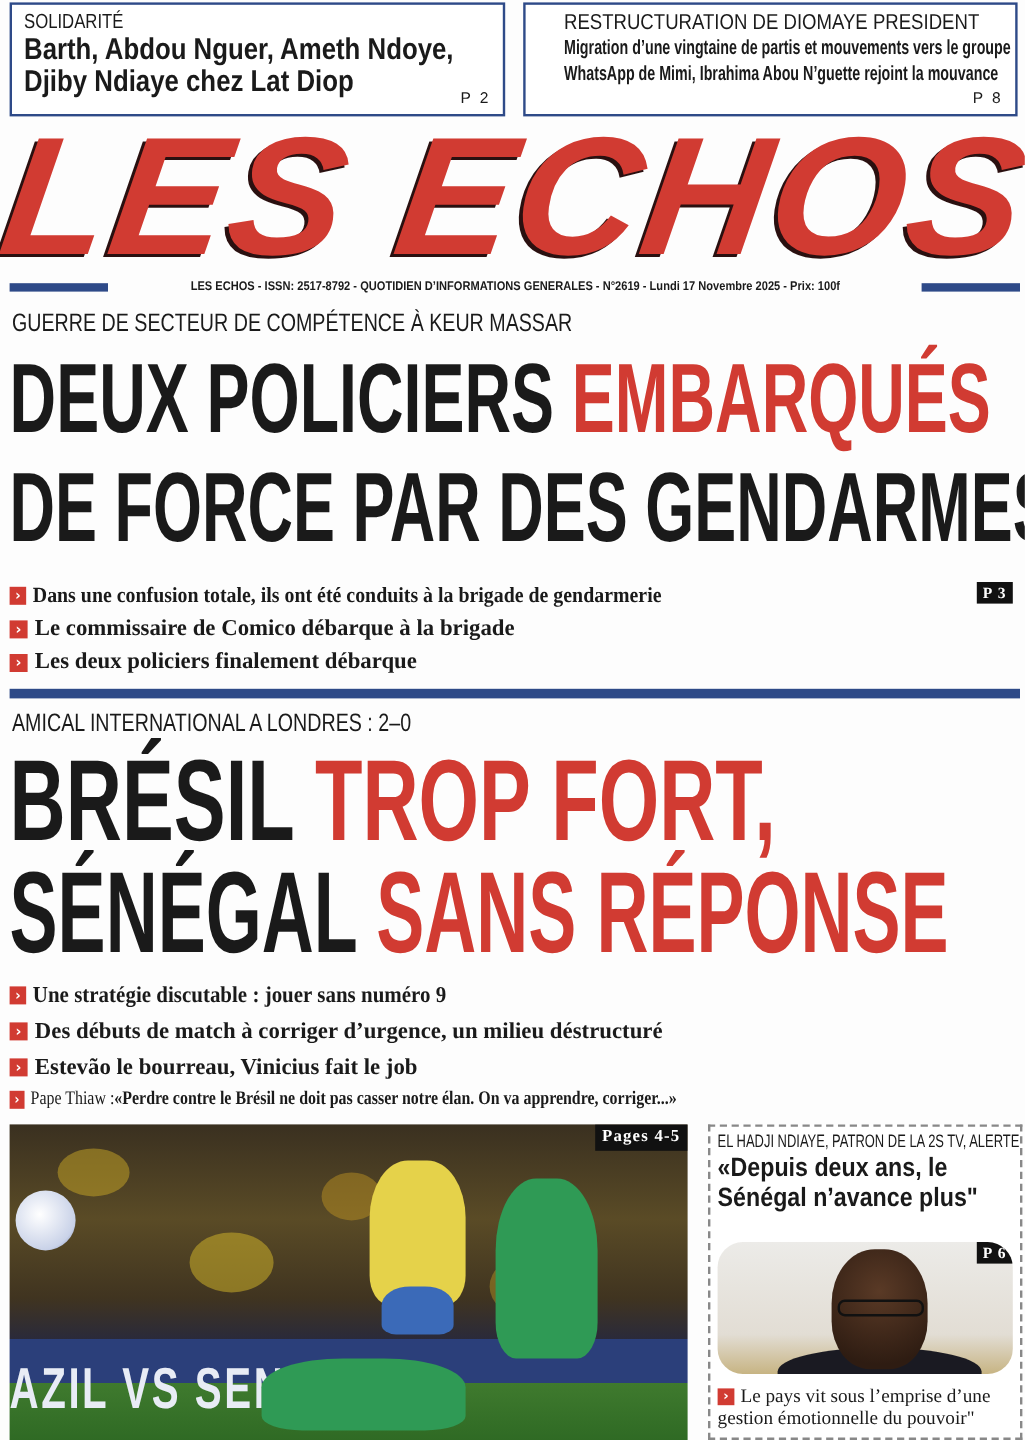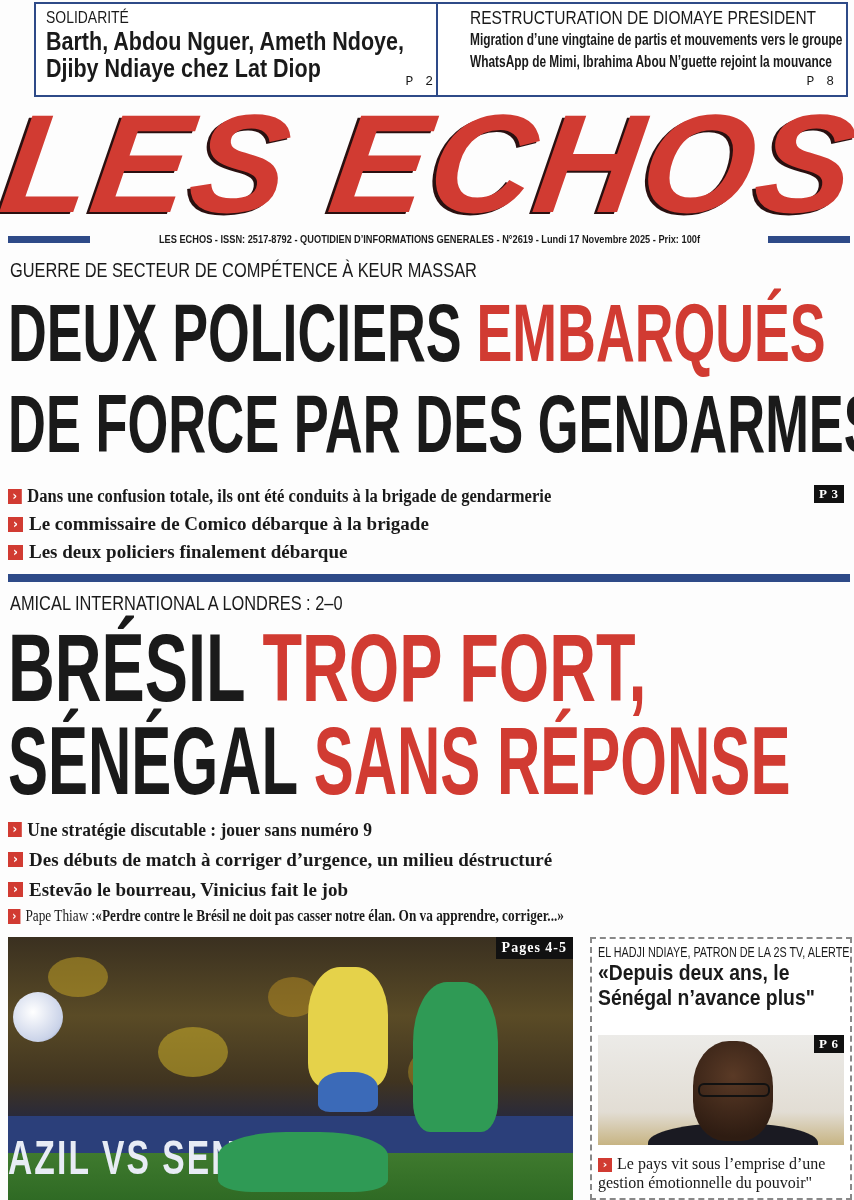--- a/index.html
+++ b/index.html
@@ -1,25 +1,25 @@
 <!DOCTYPE html>
 <html><head>
 <meta charset="utf-8">
 <style>
   * { box-sizing: border-box; margin: 0; padding: 0; }
   body { width: 854px; height: 1200px; background: #fdfdfd; overflow: hidden; position: relative; font-family: "Liberation Sans", sans-serif; color: #1a1a1a; }
   .cond { font-family: "Liberation Sans Narrow", "Liberation Sans", sans-serif; }
   .teaser { position: absolute; top: 2px; height: 95px; border: 2px solid #2e4a88; background: #fff; padding: 4px 10px; }
-  .teaser.left { left: 8px; width: 413px; margin-left: 26px; }
+  .teaser.left { left: 8px; width: 413px; }
   .teaser.right { left: 436px; width: 412px; padding-left: 32px; }
   .teaser .kicker { font-size: 17px; transform: scaleX(0.82); transform-origin: left; white-space: nowrap; color: #1a1a1a; }
   .teaser .headline { font-size: 25px; font-weight: bold; line-height: 27px; transform: scaleX(0.86); transform-origin: left; white-space: nowrap; }
   .teaser.right .kicker { font-size: 18px; transform: scaleX(0.86); }
   .teaser.right .sub { font-size: 17px; font-weight: bold; line-height: 22px; transform: scaleX(0.7); transform-origin: left; white-space: nowrap; }
-  .page-ref { position: absolute; right: 10px; bottom: 6px; font-family: Liberation Mono, monospace; font-size: 13px; letter-spacing: 2px; }
+  .page-ref { position: absolute; right: 10px; bottom: 6px; font-family: Liberation Sans, sans-serif; font-size: 13px; letter-spacing: 2px; }
   .masthead { position: absolute; left: 10px; top: 100px; width: 840px; height: 128px; display: flex; align-items: center; justify-content: center; }
   .masthead-title { font-size: 140px; font-weight: 900; font-style: italic; color: #d13b32; letter-spacing: 2px; transform: scaleX(1.03) skewX(-8deg); text-shadow: -3px 2px 0 #2a1010; line-height: 1; white-space: nowrap; }
   .infobar { position: absolute; left: 0; top: 230px; width: 854px; height: 18px; display: flex; align-items: center; gap: 26px; }
   .infobar .bar { height: 7px; background: #2e4a88; flex: 1; }
   .infobar .text { font-size: 10.5px; font-weight: bold; padding: 0 6px; white-space: nowrap; transform: scaleX(0.88); }
   .section-kicker { position: absolute; left: 10px; font-size: 21px; transform: scaleX(0.78); transform-origin: left; white-space: nowrap; }
   .big-head { position: absolute; left: 8px; font-weight: 900; white-space: nowrap; transform-origin: left; line-height: 1; }
   .red { color: #d13b32; }
   .bullets { position: absolute; left: 8px; }
   .bullet { display: flex; align-items: center; font-family: "Liberation Serif", serif; font-weight: bold; white-space: nowrap; }
@@ -27,21 +27,21 @@
   .page-tag { position: absolute; background: #111; color: #fff; font-family: "Liberation Serif", serif; font-weight: bold; font-size: 13px; padding: 1px 5px; letter-spacing: 1px; }
   .divider { position: absolute; left: 8px; width: 842px; height: 8px; background: #2e4a88; }
   .photo { position: absolute; left: 8px; top: 937px; width: 565px; height: 263px; overflow: hidden; background: linear-gradient(180deg, #3a3020 0%, #5a4b26 30%, #403420 55%, #2a2a3a 68%, #2b3f7a 68%, #2b3f7a 82%, #3f7a2e 82%, #2f6a24 100%); }
   .crowd-dot { position: absolute; border-radius: 50%; }
   .banner-text { position: absolute; left: 0; top: 193px; font-size: 48px; font-weight: 900; color: #e8ecf5; letter-spacing: 3px; transform: scaleX(0.7); transform-origin: left; white-space: nowrap; }
   .player { position: absolute; border-radius: 40% 40% 20% 20%; }
   .ball { position: absolute; left: 5px; top: 55px; width: 50px; height: 50px; border-radius: 50%; background: radial-gradient(circle at 40% 40%, #ffffff, #c9d2e8 70%, #5c6fa8); }
   .sidebox { position: absolute; left: 590px; top: 937px; width: 262px; height: 263px; border: 2px dashed #888; padding: 4px 6px; background: #fff; }
   .sidebox .kicker { font-size: 15px; transform: scaleX(0.72); transform-origin: left; white-space: nowrap; }
   .sidebox .quote { font-size: 22px; font-weight: bold; line-height: 25px; transform: scaleX(0.88); transform-origin: left; white-space: nowrap; }
-  .portrait { position: absolute; left: 6px; top: 96px; width: 246px; height: 110px; background: linear-gradient(180deg, #ecebe8 0%, #e2ddd4 70%, #c7b483 100%); overflow: hidden; }
+  .portrait { position: absolute; left: 6px; top: 96px; width: 246px; height: 110px; background: linear-gradient(180deg, #ecebe8 0%, #e2ddd4 70%, #c7b483 100%); overflow: hidden; border-radius: 21px; }
   .head { position: absolute; left: 95px; top: 6px; width: 80px; height: 100px; border-radius: 45% 45% 40% 40%; background: radial-gradient(circle at 50% 35%, #5a3a26, #2e1c12 80%); }
   .glasses { position: absolute; left: 100px; top: 48px; width: 72px; height: 14px; border: 2px solid #111; border-radius: 6px; }
   .shoulders { position: absolute; left: 50px; top: 88px; width: 170px; height: 40px; border-radius: 50% 50% 0 0; background: #1a1a22; }
   .sidebox .caption { position: absolute; left: 6px; top: 215px; width: 248px; font-family: "Liberation Serif", serif; font-size: 16px; line-height: 19px; }
   .sidebox .caption .chev { display: inline-block; width: 14px; height: 14px; background: #d13b32; color: #fff; font-size: 11px; line-height: 14px; text-align: center; margin-right: 5px; vertical-align: 1px; font-family: "DejaVu Sans", sans-serif; font-weight: bold; }
 </style>
 </head>
 <body>
 
 <div class="teaser left">

